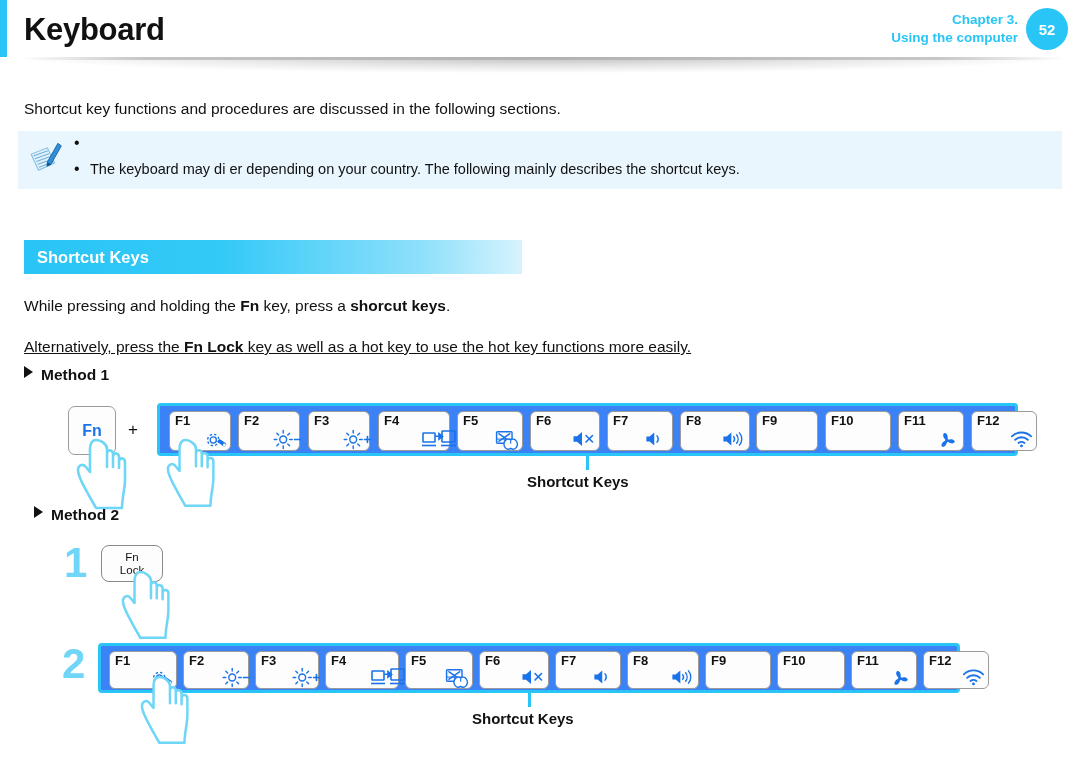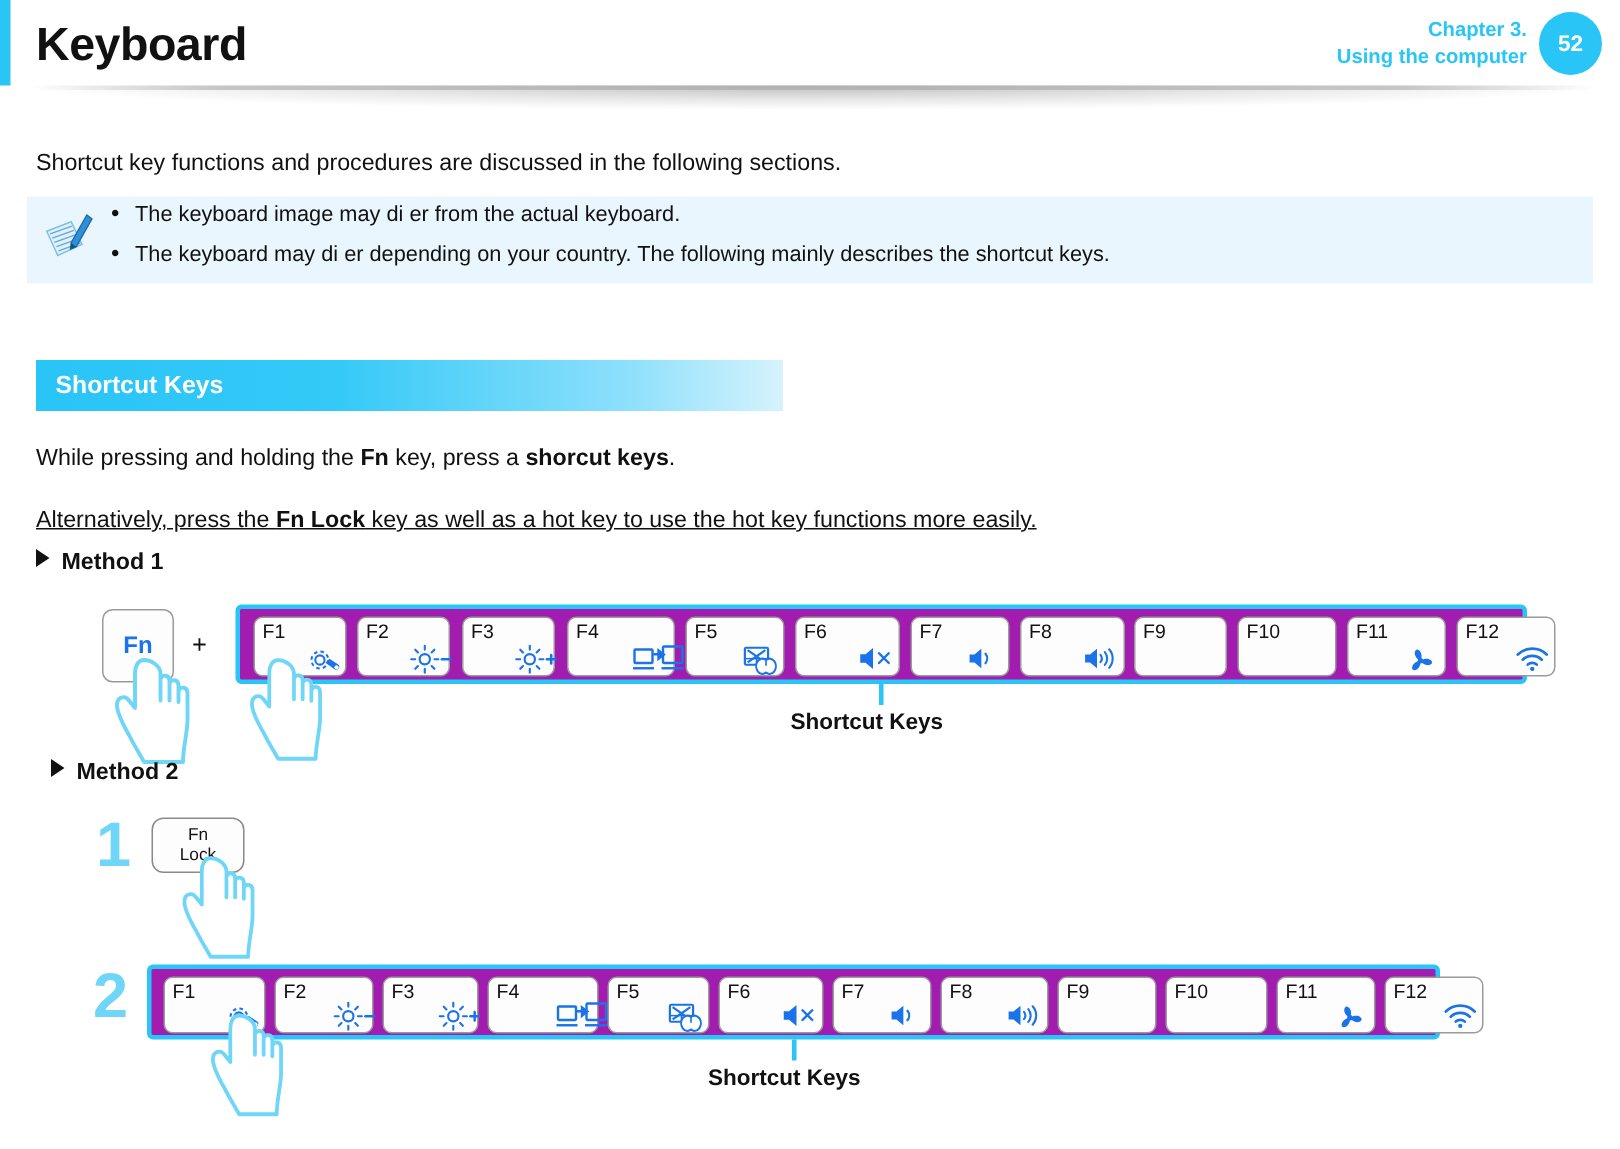--- a/index.html
+++ b/index.html
@@ -141,21 +141,21 @@
     position:absolute;left:101px;top:545px;
     width:60px;height:35px;
     border:1px solid #8a8a8a;border-radius:8px;background:#fdfdfd;
     display:flex;flex-direction:column;align-items:center;justify-content:center;
     font-size:11.5px;color:#111;line-height:12.5px;
   }
 
   
   .keyrow{
     position:absolute;box-sizing:border-box;
-    border:3px solid #29c5f6;border-radius:4px;background:#a21caf;
+    border:3px solid #29c5f6;border-radius:4px;background:#3b82f6;font-weight:bold;
   }
   #row1{left:157px;top:403px;width:861px;height:53px;}
   #row2{left:98px;top:643px;width:862px;height:50px;}
 
   
   .callout-tick{
     position:absolute;width:3px;background:#29c5f6;
   }
   .callout-label{
     position:absolute;font-size:15px;font-weight:bold;color:#111;
@@ -199,21 +199,20 @@
         <path d="M8 21 L23 18" stroke="#63a9d4" stroke-width="0.9"></path>
         <path d="M9 24 L24 21" stroke="#63a9d4" stroke-width="0.9"></path>
         <path d="M18 20 L31 3 L34 6 L21 23 L17 24 Z" fill="#2f8fd8" stroke="#1c6aa8" stroke-width="0.9"></path>
         <path d="M18 20 L21 23 L17 24 Z" fill="#1b4f7e"></path>
       </g>
     </svg>
   </span>
   <div class="note-list">
     <div class="note-item">
       <span class="note-bullet">•</span>
-      <span>The keyboard image may di  er from the actual keyboard.</span>
     </div>
     <div class="note-item">
       <span class="note-bullet">•</span>
       <span>The keyboard may di  er depending on your country. The following mainly describes the shortcut keys.</span>
     </div>
   </div>
 </div>
 
 <div class="section-bar">
   <span class="section-bar-text">Shortcut Keys</span>

